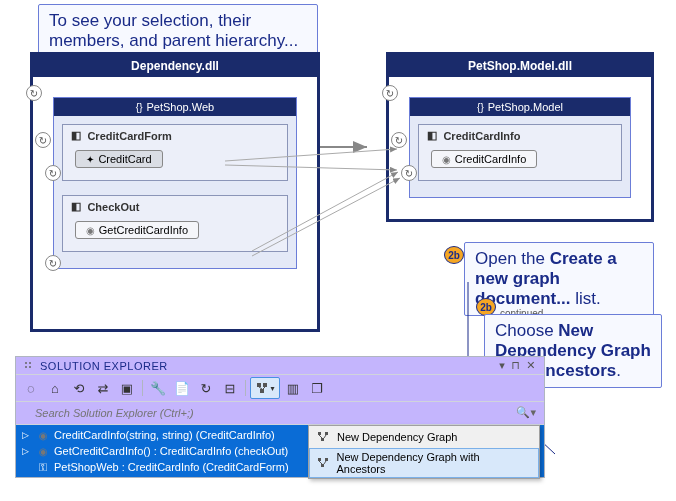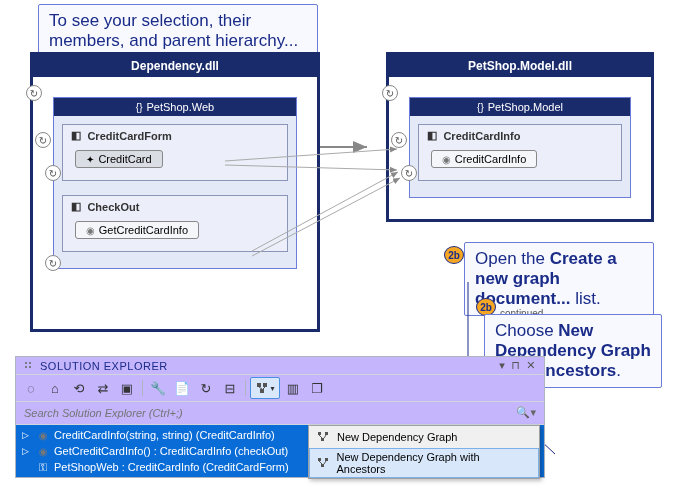--- a/index.html
+++ b/index.html
@@ -34,21 +34,21 @@
 .se-title .spacer { flex: 1; }
 .se-title .win-icon { color: #555; font-size: 11px; cursor: pointer; }
 
 .se-toolbar { display: flex; align-items: center; gap: 2px; padding: 2px 4px; border-top: 1px solid #d0d4db; border-bottom: 1px solid #d0d4db; position: relative; }
 .se-btn { width: 22px; height: 22px; display: flex; align-items: center; justify-content: center; color: #333; cursor: pointer; border-radius: 2px; font-size: 13px; }
 .se-btn.dropdown { width: 30px; }
 .se-sep { width: 1px; height: 16px; background: #b0b6c0; margin: 0 2px; }
 .se-btn.highlighted { border: 1px solid #4a90e2; background: #d8e8fa; }
 
 .se-search { padding: 3px 6px; border-bottom: 1px solid #d0d4db; position: relative; }
-.se-search input { width: 100%; border: none; background: transparent; padding: 2px; font-size: 11px; color: #666; outline: none; font-style: italic; }
+.se-search input { width: 100%; border: none; background: transparent; padding: 2px; font-size: 11px; color: #666; outline: none; font-style: italic; margin-left: 11px; }
 .se-search .mag { position: absolute; right: 8px; top: 4px; color: #666; }
 
 .se-tree { background: #0a6cd6; padding: 2px 0; }
 .se-row { display: flex; align-items: center; gap: 4px; padding: 1px 6px; color: #fff; font-size: 11px; cursor: pointer; white-space: nowrap; overflow: hidden; }
 .se-row .tri { width: 10px; font-size: 9px; }
 .se-row .icon-s { width: 14px; height: 14px; display: inline-flex; align-items: center; justify-content: center; font-size: 11px; }
 
 .context-menu { position: absolute; background: #f0f0f0; border: 1px solid #a0a0a0; box-shadow: 2px 2px 4px rgba(0,0,0,0.25); font-size: 11px; z-index: 10; }
 .context-menu .row { display: flex; align-items: center; gap: 6px; padding: 3px 14px 3px 6px; cursor: pointer; }
 .context-menu .row.sel { background: #d8e8fa; border: 1px solid #7bb0e8; padding: 2px 13px 2px 5px; }

